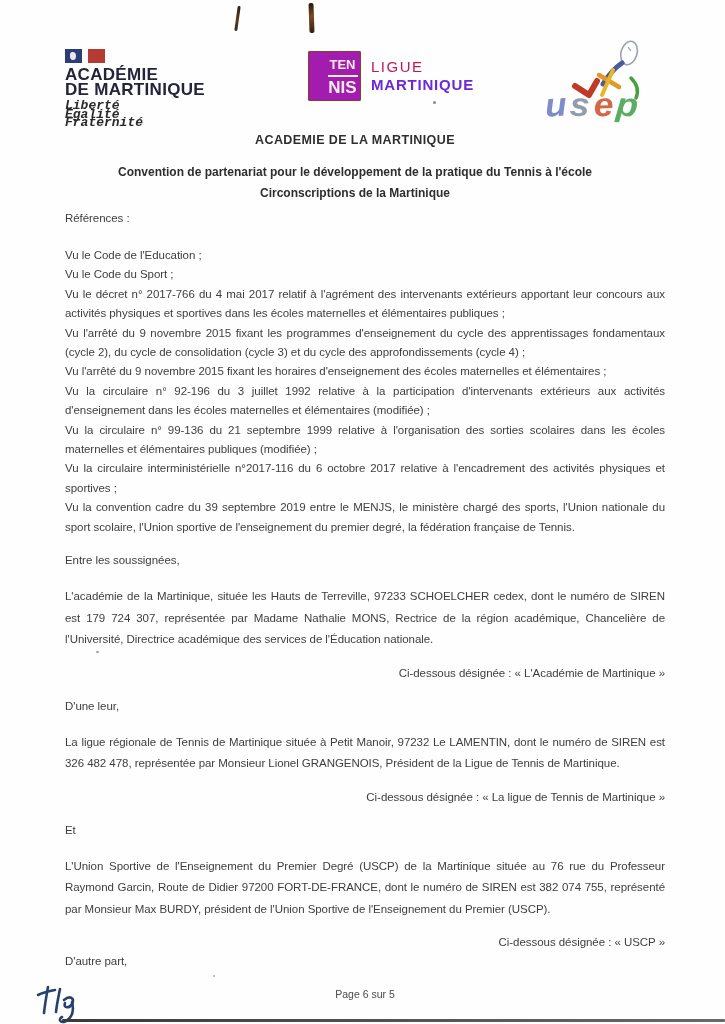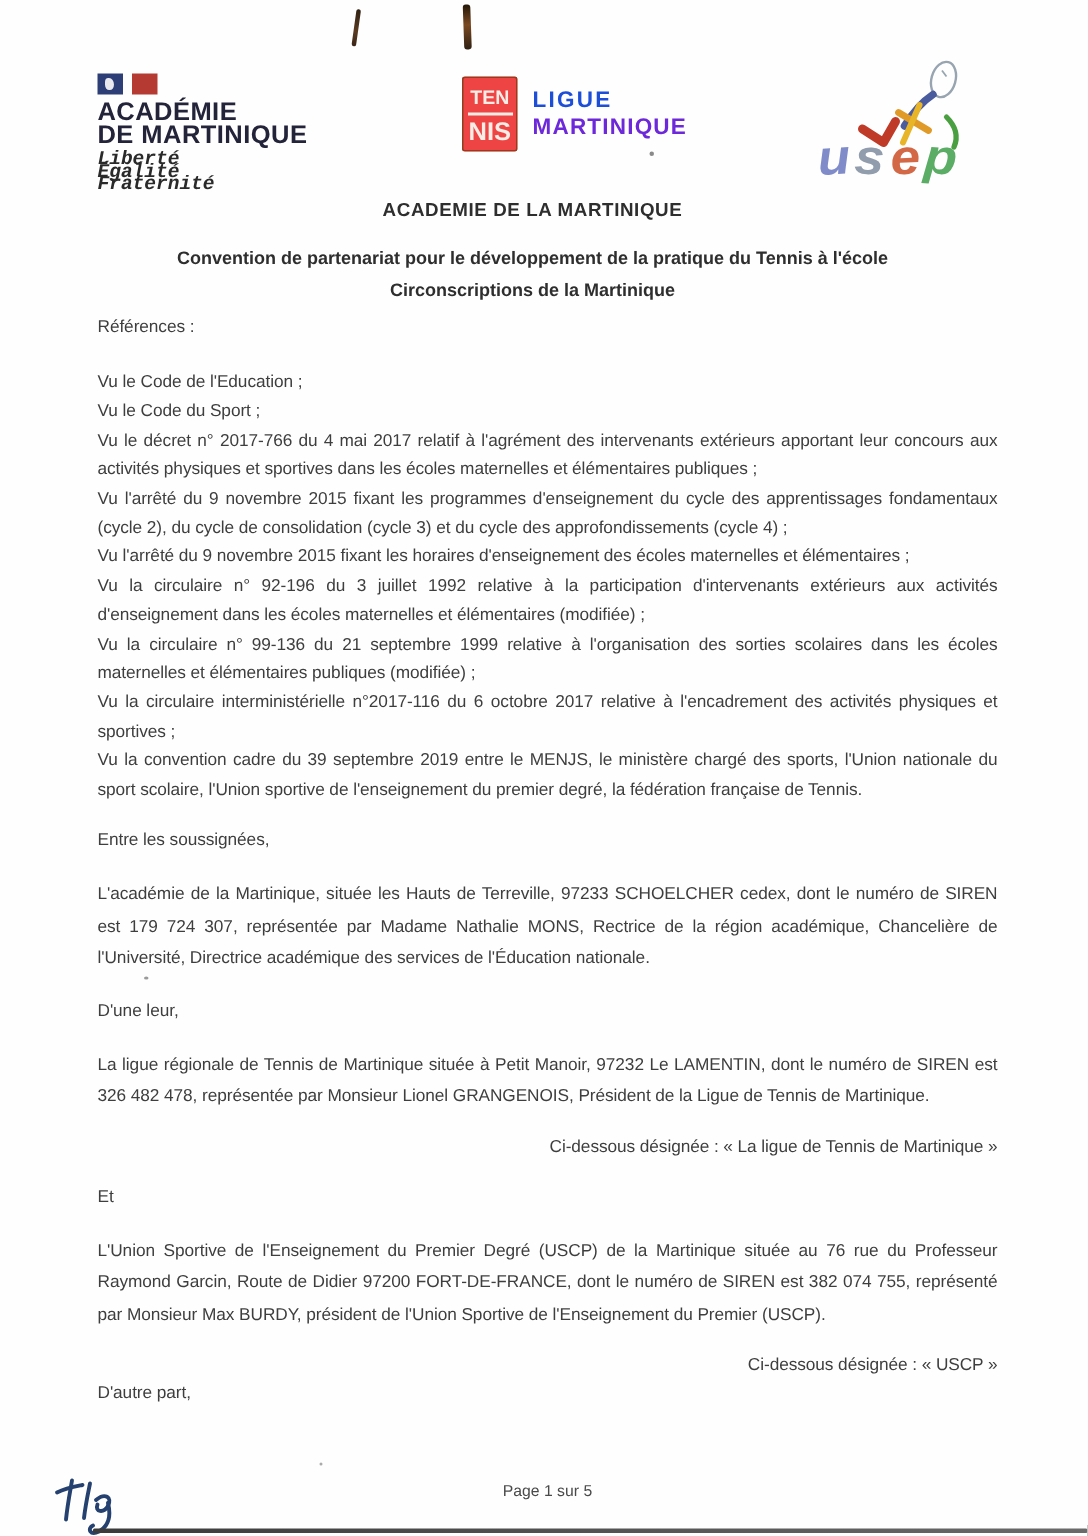--- a/index.html
+++ b/index.html
@@ -11,25 +11,25 @@
   
   .logo-academie{position:absolute;left:65px;top:48px;width:150px;}
   .flag{display:flex;align-items:center;height:15px;margin-bottom:4px;}
   .flag .blue{width:17px;height:14px;background:#2d3e77;position:relative;}
   .flag .blue::after{content:"";position:absolute;left:5px;top:3px;width:6px;height:8px;background:#e8e8ee;border-radius:40% 60% 50% 50%;}
   .flag .gap{width:6px;height:14px;background:#fdfdfd;}
   .flag .red{width:17px;height:14px;background:#b53a31;}
   .academie-name{font-weight:bold;font-size:17px;line-height:15px;color:#23233a;letter-spacing:.3px;}
   .motto{margin-top:5px;font-family:Liberation Mono, monospace;font-style:italic;font-weight:bold;font-size:13px;line-height:8.5px;color:#2a2a2a;}
   .logo-tennis{position:absolute;left:308px;top:51px;display:flex;align-items:flex-start;}
-  .tennis-box{width:37px;height:50px;background:#ef4444;border-radius:2px;display:flex;flex-direction:column;align-items:center;justify-content:center;box-shadow:inset 0 0 0 1px #8d3f20;}
+  .tennis-box{width:37px;height:50px;background:#a21caf;border-radius:2px;display:flex;flex-direction:column;align-items:center;justify-content:center;box-shadow:inset 0 0 0 1px #8d3f20;padding-left:16px;}
   .tennis-box .ten{color:#f6ede6;font-weight:bold;font-size:13px;line-height:15px;border-bottom:2px solid #f6ede6;padding:0 2px 3px;}
   .tennis-box .nis{color:#f6ede6;font-weight:bold;font-size:17px;line-height:15px;padding-top:3px;}
   .tennis-words{margin-left:10px;padding-top:7px;}
-  .tennis-words .l1{font-weight:bold;font-size:15px;letter-spacing:1.5px;color:#1d4ed8;line-height:17px;}
+  .tennis-words .l1{font-weight:normal;font-size:15px;letter-spacing:1.5px;color:#be185d;line-height:17px;}
   .tennis-words .l2{font-weight:bold;font-size:15px;letter-spacing:.8px;color:#6d28d9;line-height:19px;}
   .logo-usep{position:absolute;left:543px;top:38px;width:124px;height:90px;}
   .usep-word{position:absolute;left:2px;top:48px;width:120px;font-weight:bold;font-style:italic;font-size:33px;letter-spacing:3px;transform:scaleX(1.08);transform-origin:left;opacity:.85;}
   .usep-word span{display:inline-block;}
   .usep-u{color:#6a79c0;transform:rotate(-4deg);}
   .usep-s{color:#7e8c9e;transform:rotate(3deg);}
   .usep-e{color:#cc4f28;transform:rotate(-3deg);}
   .usep-p{color:#3f9e4a;transform:rotate(4deg);}
   
   .doc-title{position:absolute;left:65px;top:133px;width:580px;text-align:center;font-weight:bold;font-size:12.5px;color:#2e2e2e;letter-spacing:.4px;}
@@ -121,33 +121,34 @@
       <div class="ref-item">Vu l'arrêté du 9 novembre 2015 fixant les horaires d'enseignement des écoles maternelles et élémentaires ;</div>
       <div class="ref-item">Vu la circulaire n° 92-196 du 3 juillet 1992 relative à la participation d'intervenants extérieurs aux activités d'enseignement dans les écoles maternelles et élémentaires (modifiée) ;</div>
       <div class="ref-item">Vu la circulaire n° 99-136 du 21 septembre 1999 relative à l'organisation des sorties scolaires dans les écoles maternelles et élémentaires publiques (modifiée) ;</div>
       <div class="ref-item">Vu la circulaire interministérielle n°2017-116 du 6 octobre 2017 relative à l'encadrement des activités physiques et sportives ;</div>
       <div class="ref-item">Vu la convention cadre du 39 septembre 2019 entre le MENJS, le ministère chargé des sports, l'Union nationale du sport scolaire, l'Union sportive de l'enseignement du premier degré, la fédération française de Tennis.</div>
     </div>
 
     <p class="p-entre">Entre les soussignées,</p>
 
     <p class="para">L'académie de la Martinique, située les Hauts de Terreville, 97233 SCHOELCHER cedex, dont le numéro de SIREN est 179 724 307, représentée par Madame Nathalie MONS, Rectrice de la région académique, Chancelière de l'Université, Directrice académique des services de l'Éducation nationale.</p>
+    <p class="designation">Ci-dessous désignée : « L'Académie de Martinique »</p>
     <p class="part-line">D'une leur,</p>
 
     <p class="para">La ligue régionale de Tennis de Martinique située à Petit Manoir, 97232 Le LAMENTIN, dont le numéro de SIREN est 326 482 478, représentée par Monsieur Lionel GRANGENOIS, Président de la Ligue de Tennis de Martinique.</p>
     <p class="designation">Ci-dessous désignée : « La ligue de Tennis de Martinique »</p>
 
     <p class="p-et">Et</p>
 
     <p class="para">L'Union Sportive de l'Enseignement du Premier Degré (USCP) de la Martinique située au 76 rue du Professeur Raymond Garcin, Route de Didier 97200 FORT-DE-FRANCE, dont le numéro de SIREN est 382 074 755, représenté par Monsieur Max BURDY, président de l'Union Sportive de l'Enseignement du Premier (USCP).</p>
     <p class="designation">Ci-dessous désignée : « USCP »</p>
     <p class="part-line tight">D'autre part,</p>
   </div>
 
-  <div class="footer">Page 1 sur 5</div>
+  <div class="footer">Page 6 sur 5</div>
 
   <svg class="initials" width="52" height="42" viewBox="0 0 52 42">
     <g fill="none" stroke="#24416f" stroke-width="2.6" stroke-linecap="round">
       <path d="M10 30 C11 20 13 10 14 4"></path>
       <path d="M4 12 C10 9 16 8 21 7"></path>
       <path d="M22 29 C23 20 25 11 26 6"></path>
       <path d="M30 17 C36 12 41 15 38 21 C35 26 29 25 31 20"></path>
       <path d="M38 19 C40 27 39 34 32 38 C26 41 24 36 28 34"></path>
     </g>
   </svg>

